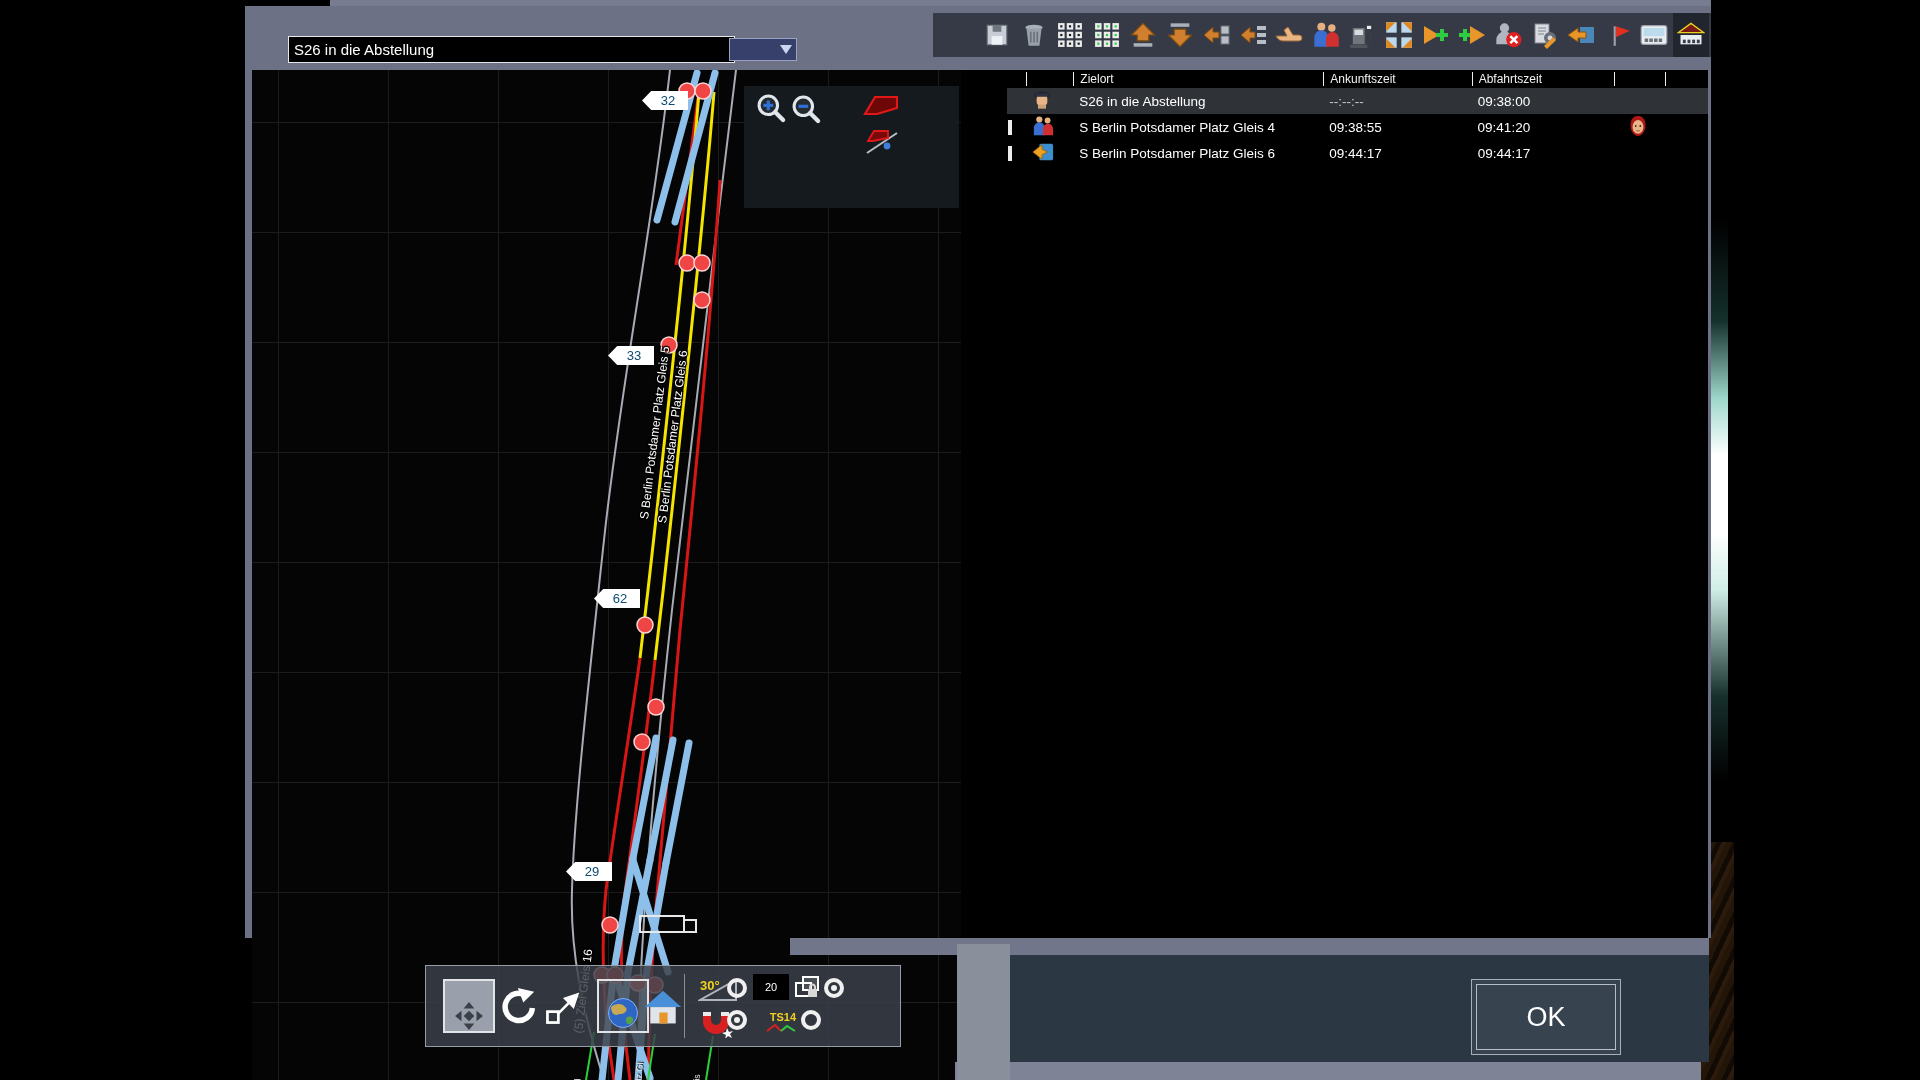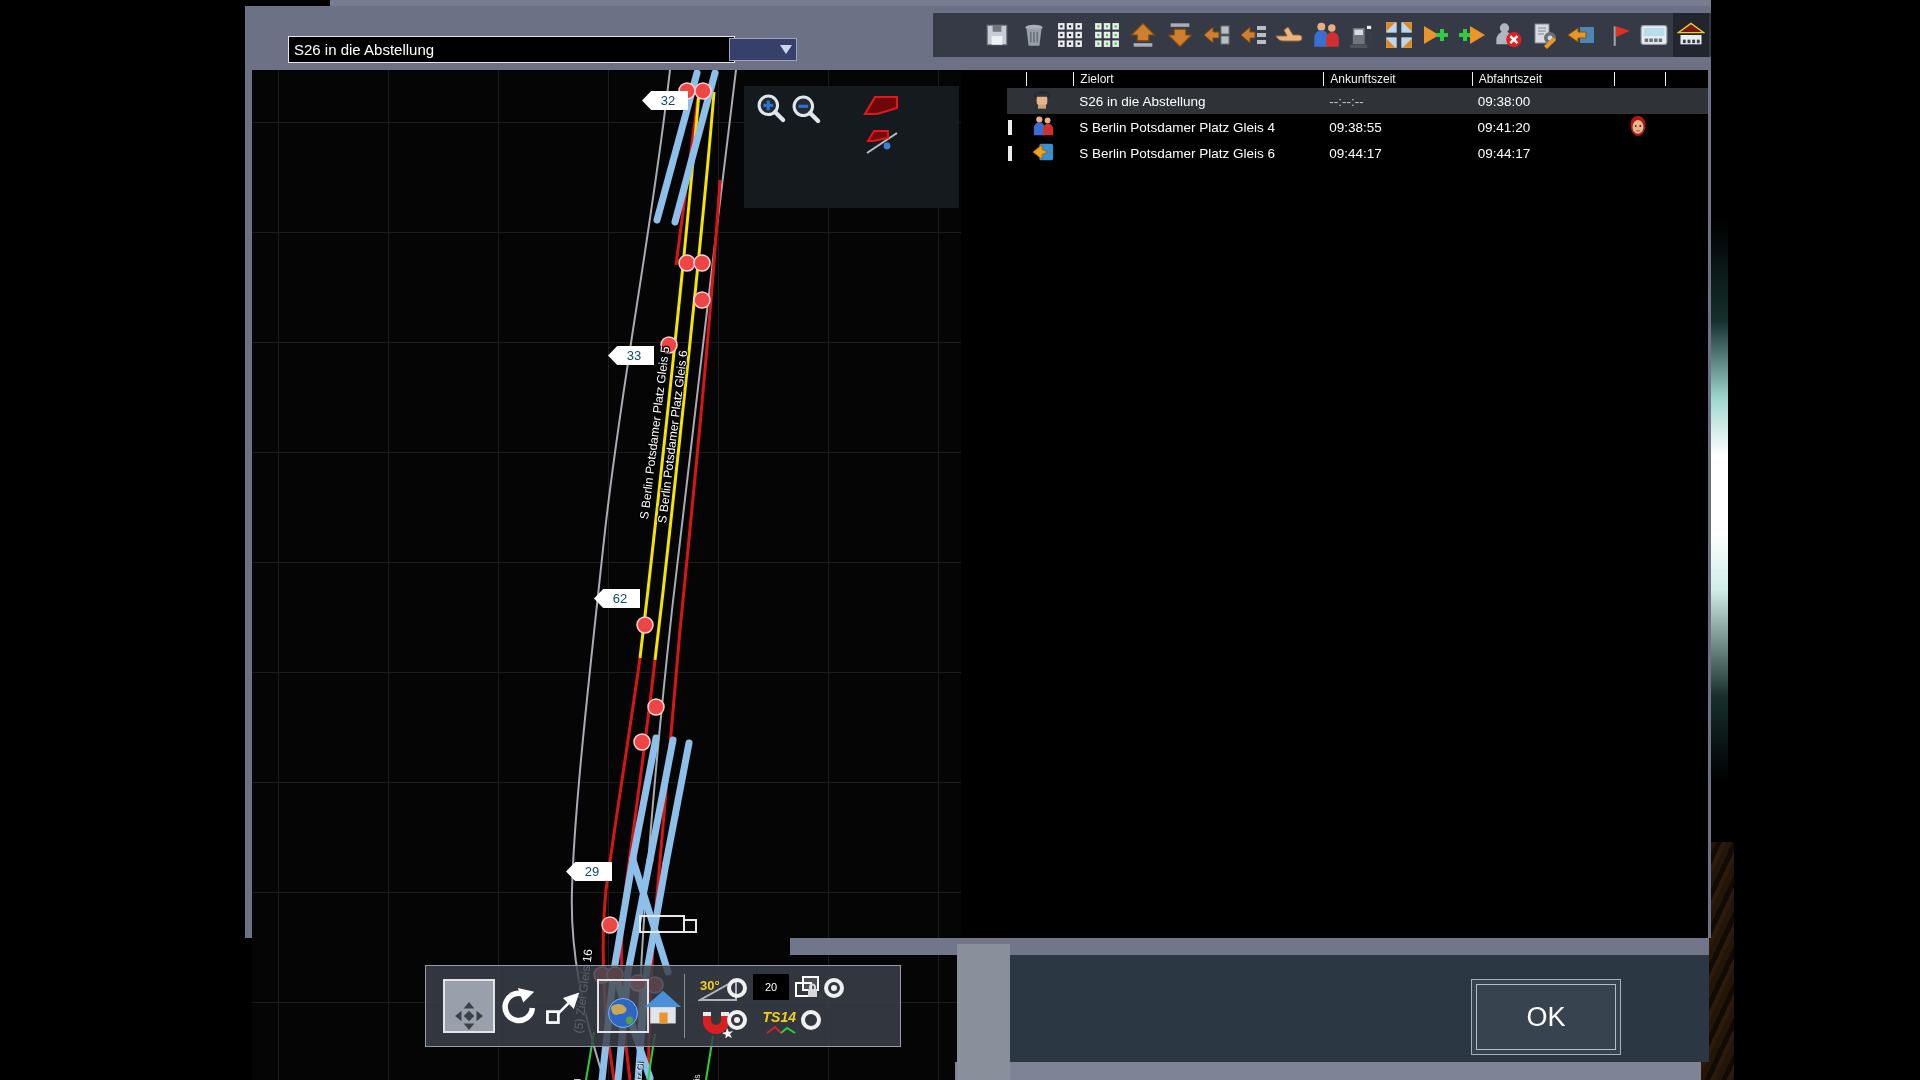--- a/index.html
+++ b/index.html
@@ -463,21 +463,21 @@
           <rect x="22" y="4" width="8" height="4" fill="#eaeaea"></rect>
           <path d="M28,20 l2,4 4,-1 -3,3 2,4 -4,-2 -3,3 1,-4 -4,-2 4,-1 Z" fill="#fff"></path>
         </svg>
     </div>
     <div class="nav-btn" style="left:301px;top:44px;">
         <span class="ring">
           <span class="dot"></span>
         </span>
       </div>
     <div class="nav-btn" style="left:330px;top:40px;width:40px;height:32px;flex-direction:column;">
-      <span class="yellow-t" style="font-size:14px;font-style:italic;">TS14</span>
+      <span class="yellow-t" style="font-size:11px;">TS14</span>
       <svg width="30" height="10" viewBox="0 0 30 10">
           <polyline points="1,8 9,2 15,8" fill="none" stroke="#d82020" stroke-width="2"></polyline>
           <polyline points="15,8 21,3 29,8" fill="none" stroke="#2ecc40" stroke-width="2"></polyline>
         </svg>
     </div>
     <div class="nav-btn" style="left:375px;top:44px;">
         <span class="ring"></span>
       </div>
   </div>
 </div>

